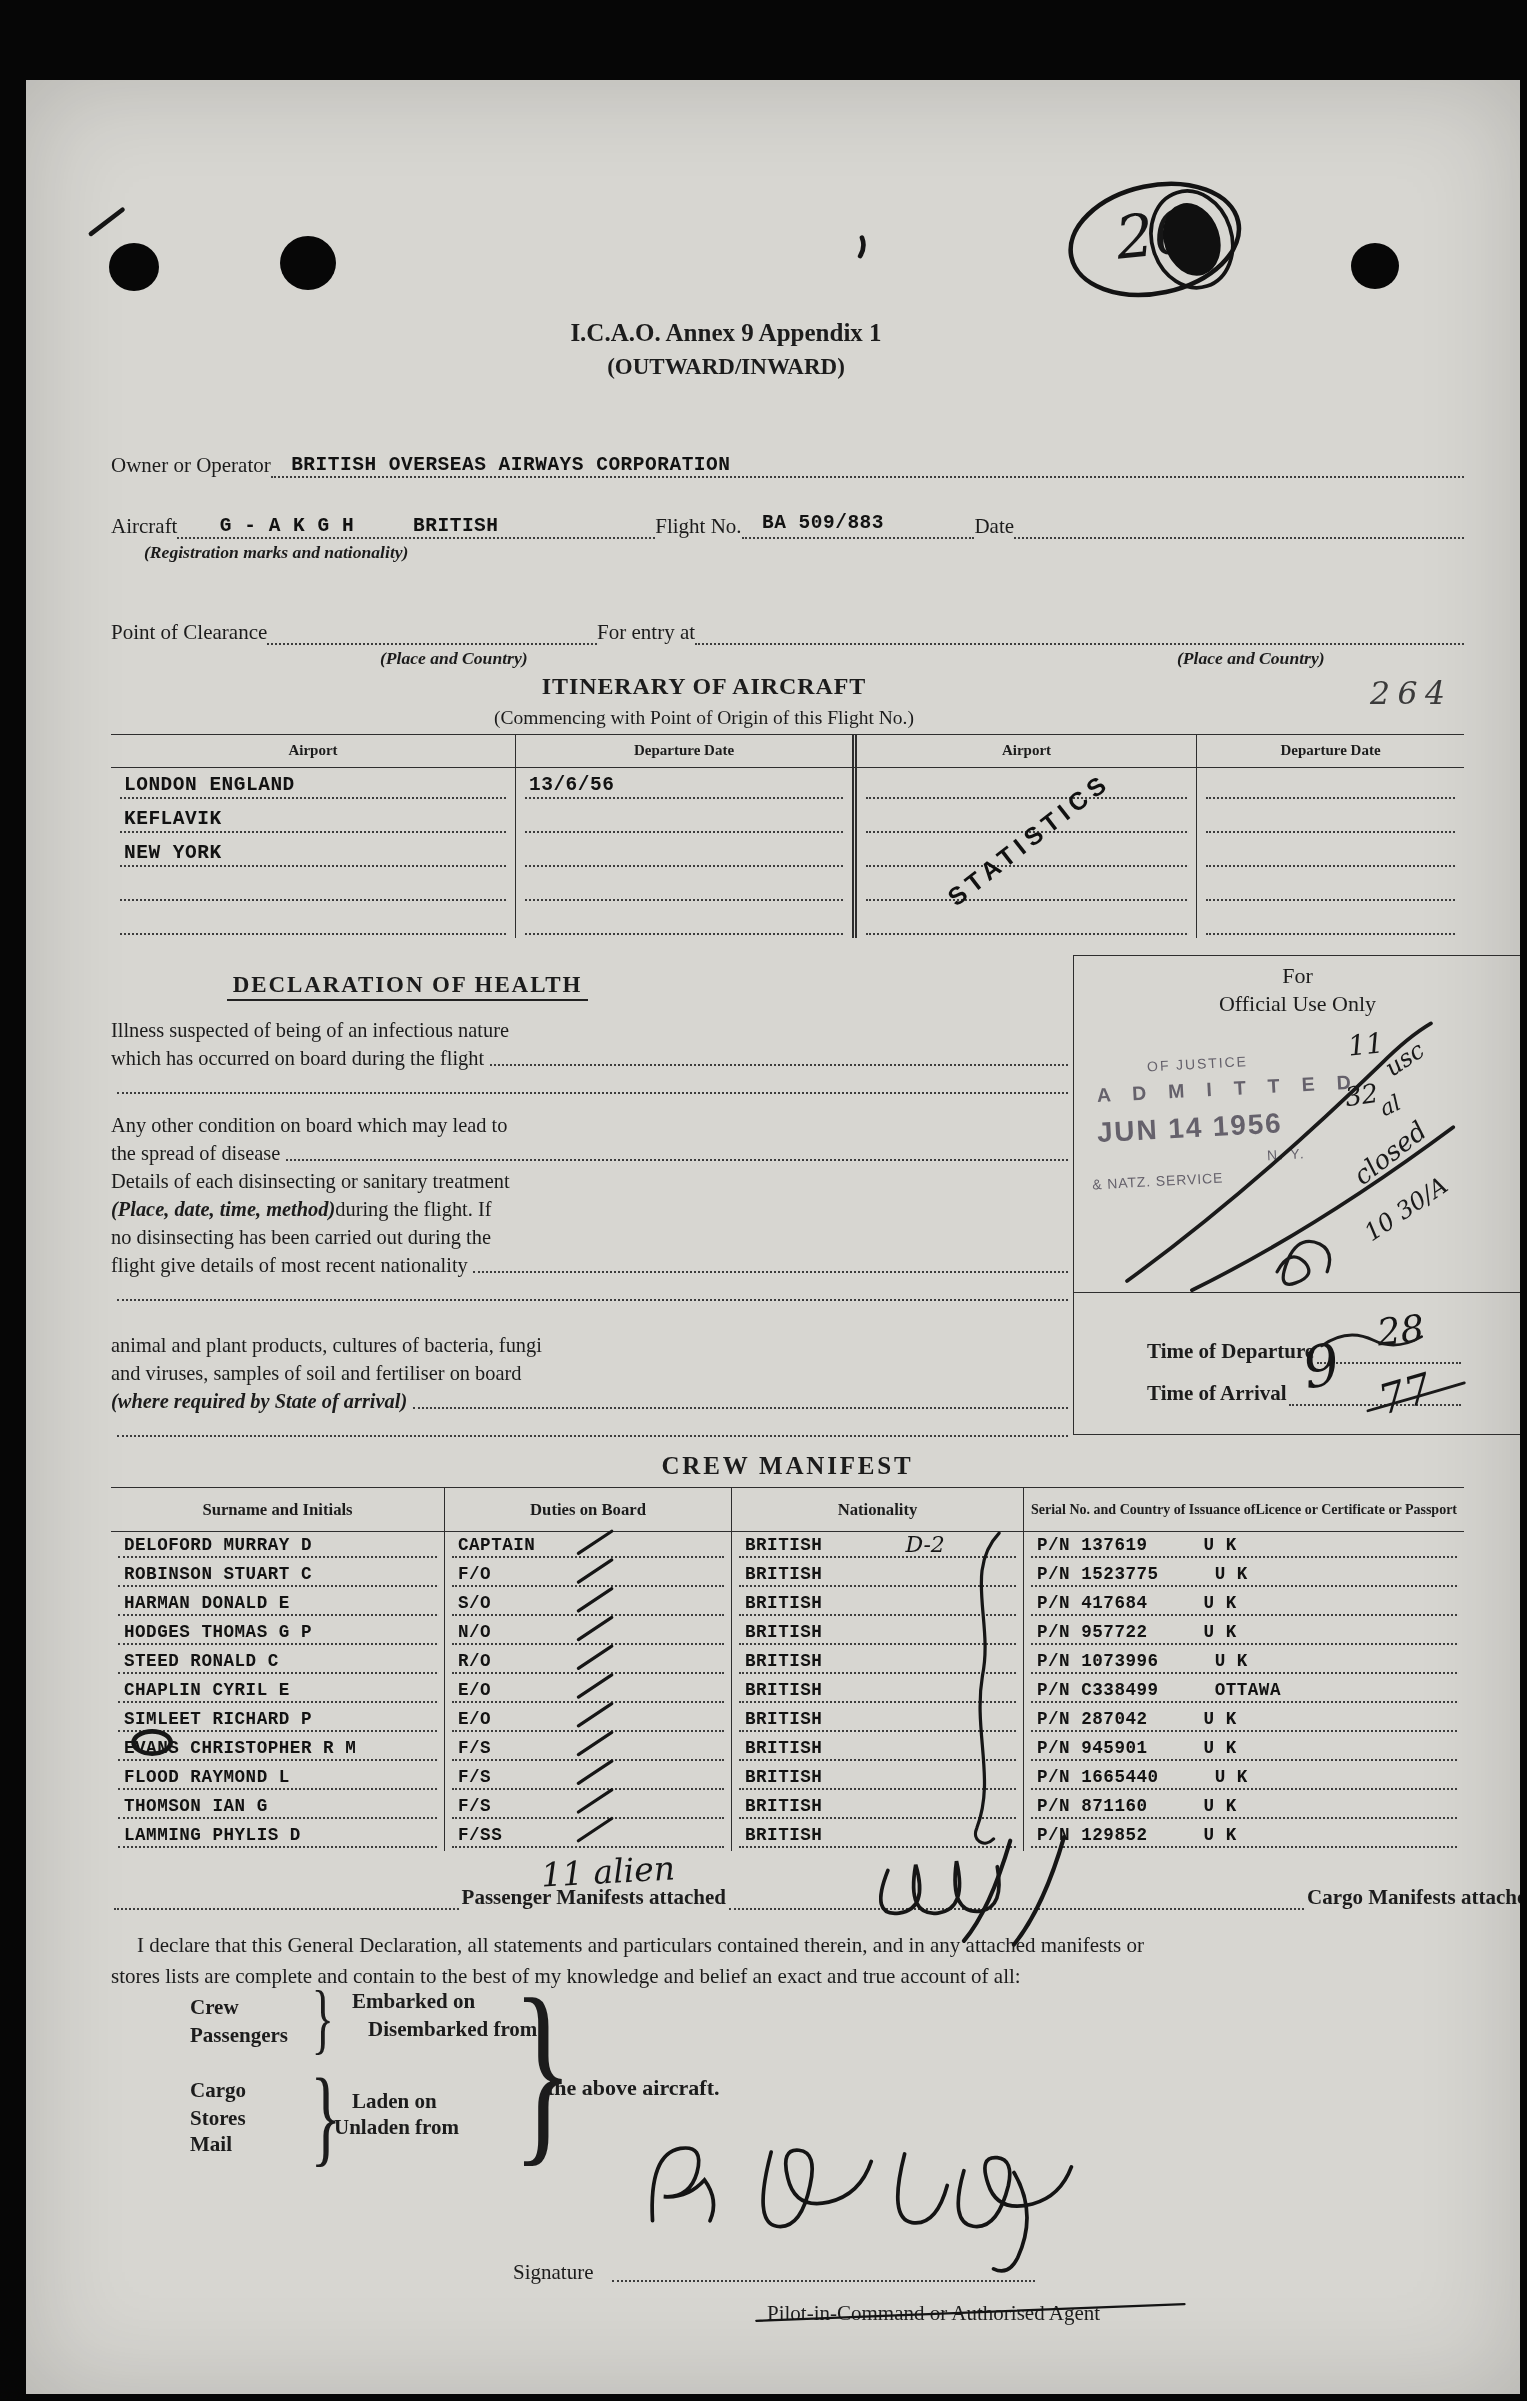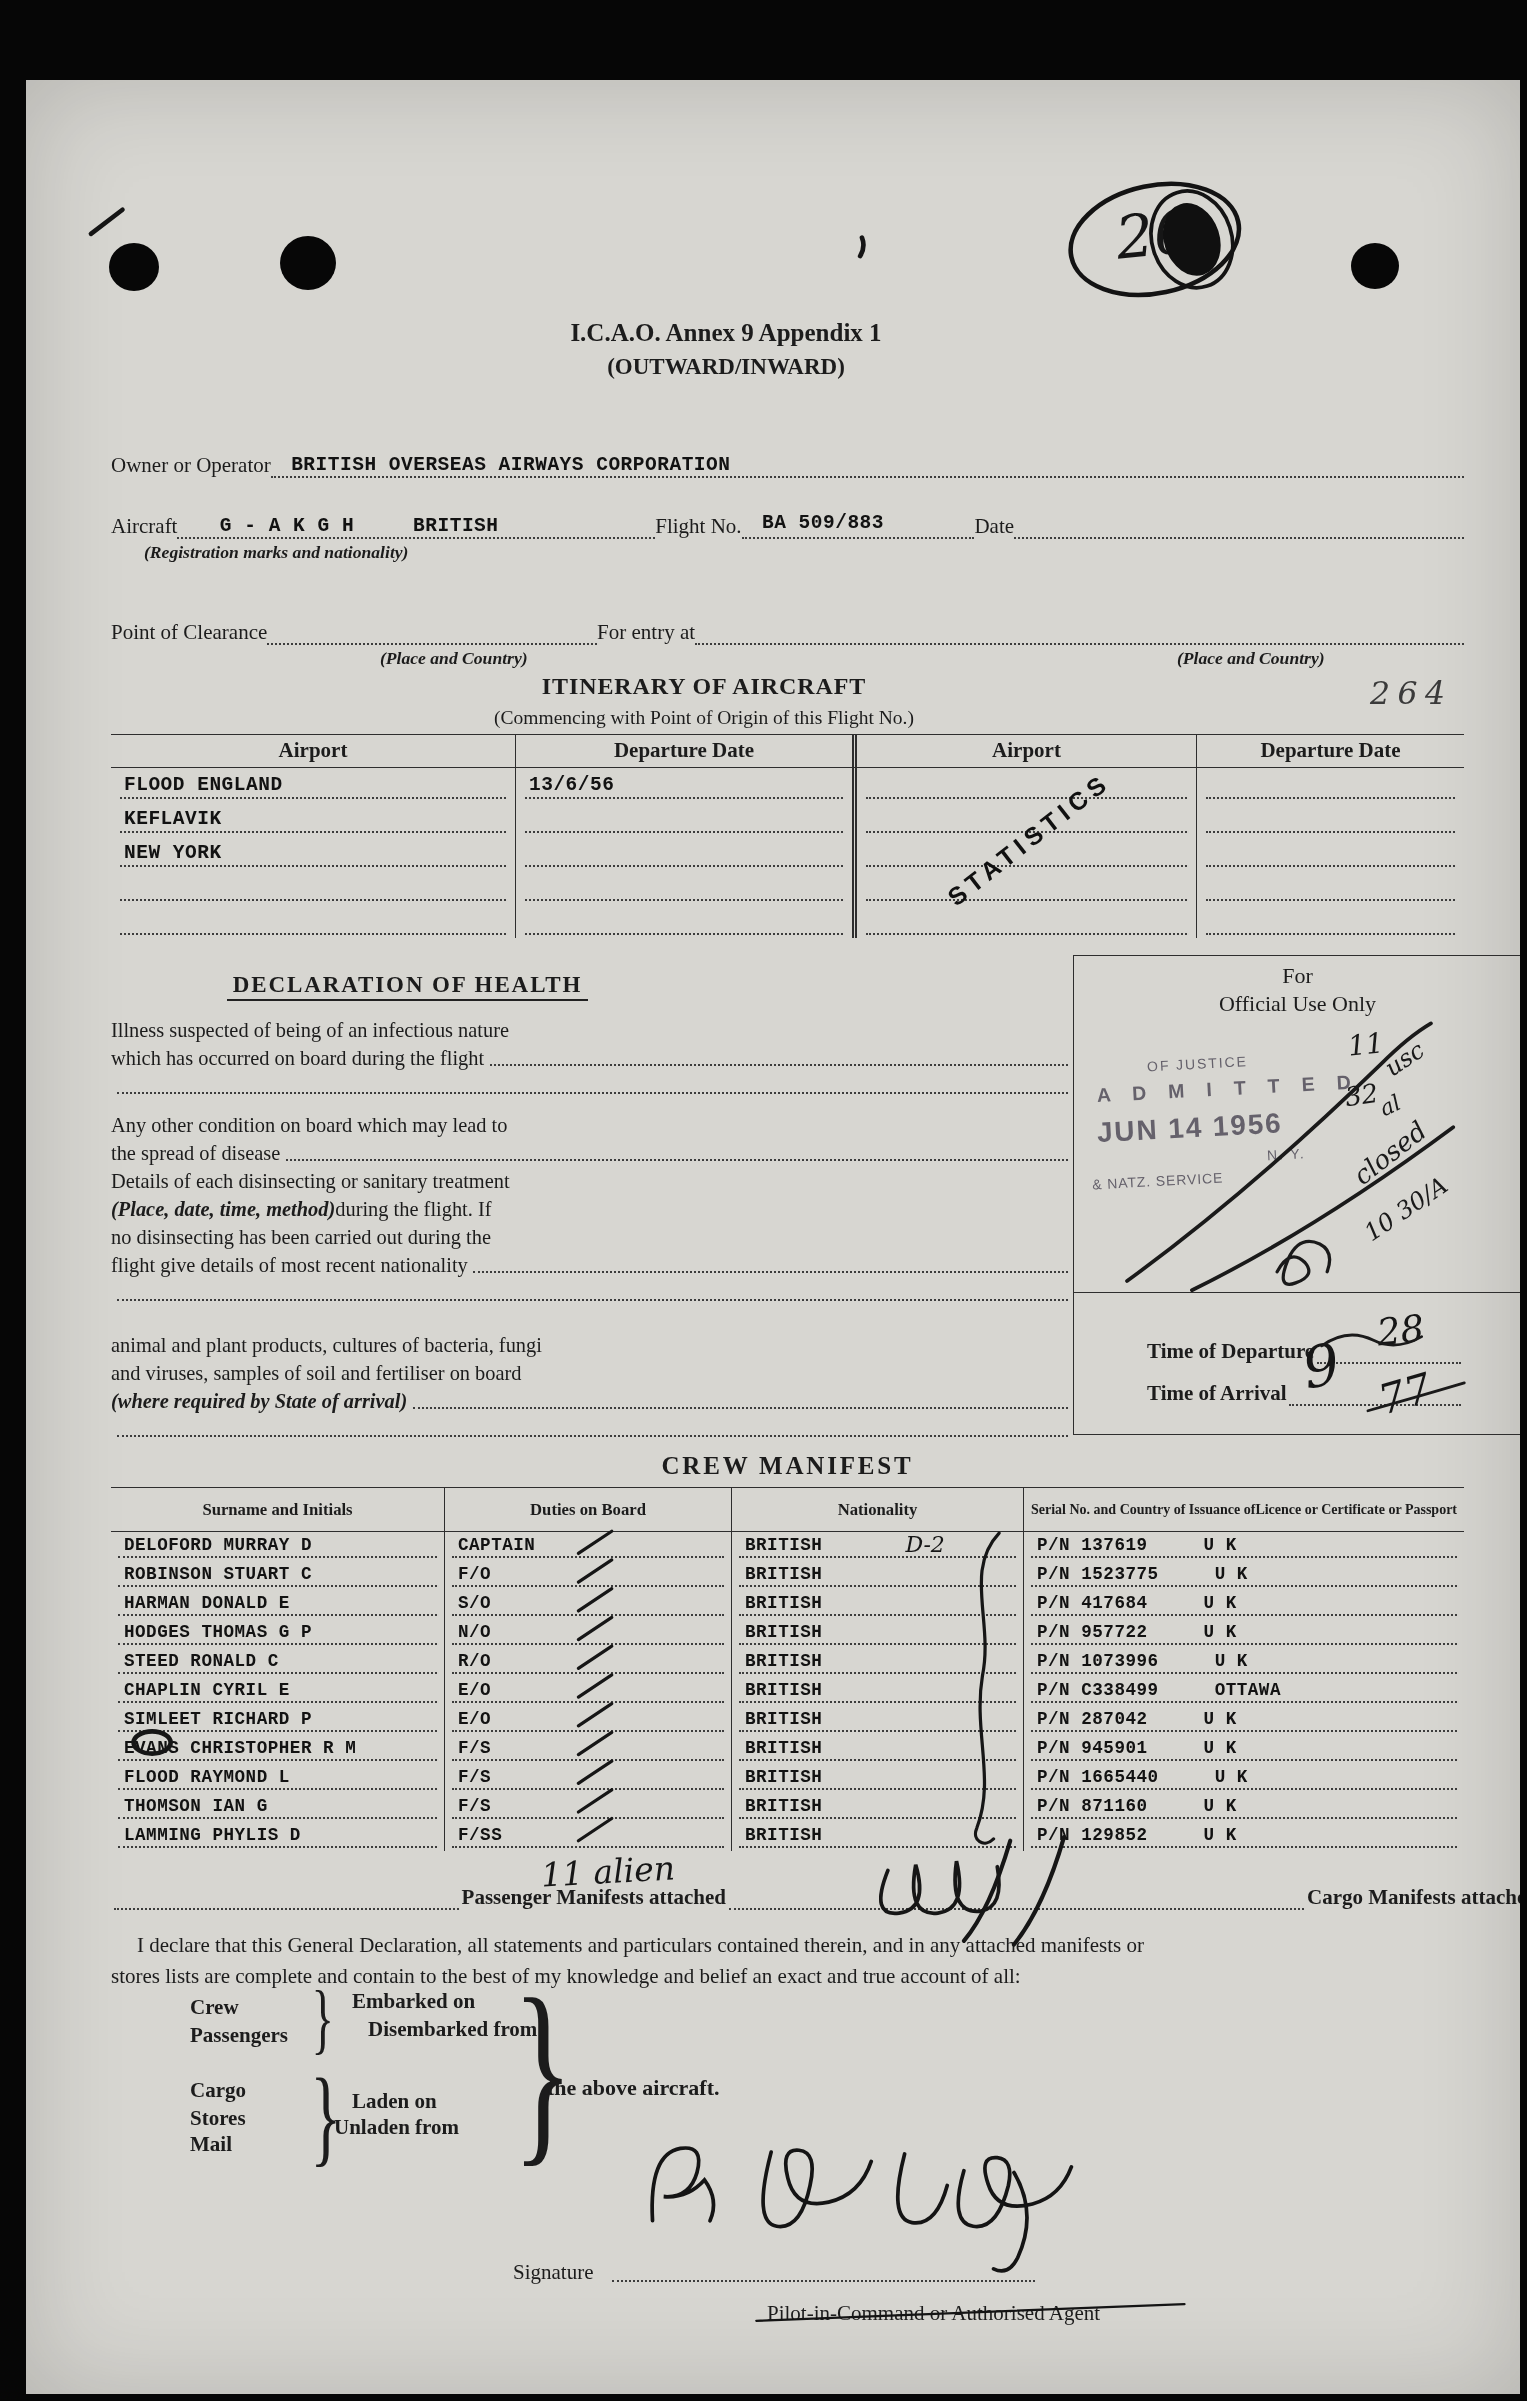--- a/index.html
+++ b/index.html
@@ -23,21 +23,21 @@
   .hole{position:absolute;background:#070707;border-radius:50%;z-index:5;}
   
   .titleblock{left:0;top:226px;width:1400px;}
   .t1{font-size:39px;font-weight:bold;letter-spacing:2.8px;word-spacing:18.5px;line-height:43px;}
   .t2{font-size:25px;font-weight:bold;margin-top:13px;}
   .t3{font-size:23px;font-weight:bold;margin-top:6.5px;}
   
   .itable{left:85px;top:654px;width:1353px;border-top:1.9px solid #2e2e2e;z-index:10;}
   .irow,.ihrow{display:grid;grid-template-columns:405px 341px 340px 267px;}
   .ihrow{height:31.5px;border-bottom:1.9px solid #2e2e2e;}
-  .ihc{display:flex;align-items:center;justify-content:center;font-size:21px;font-weight:bold;}
+  .ihc{display:flex;align-items:center;justify-content:center;font-size:15px;font-weight:bold;}
   .irow{height:34px;}
   .ic{position:relative;}
   .vr1{border-right:1.9px solid #2e2e2e;}
   .vr2{border-right:5.6px double #2e2e2e;}
   .idot{position:absolute;left:9.3px;right:9.3px;top:0;bottom:2.8px;border-bottom:2.3px dotted #3c3c3c;
         display:flex;align-items:flex-end;padding:0 3.7px 0.9px 3.7px;}
   
   .hhead span{border-bottom:2.8px solid #222;padding:0 5.6px 1.9px 5.6px;font-size:23px;font-weight:bold;letter-spacing:1.9px;}
   .health{left:85px;top:934px;width:960px;z-index:10;}
   .hl{height:28px;font-size:20.4px;white-space:nowrap;display:flex;align-items:flex-end;}
@@ -141,21 +141,21 @@
   <div class="abs itable">
     <div class="ihrow">
       <div class="ihc vr1">Airport</div>
       <div class="ihc vr2">Departure Date</div>
       <div class="ihc vr1">Airport</div>
       <div class="ihc">Departure Date</div>
     </div>
     <div class="irow">
       <div class="ic vr1">
           <div class="idot">
-            <span class="typed">FLOOD  ENGLAND</span>
+            <span class="typed">LONDON  ENGLAND</span>
           </div>
         </div>
       <div class="ic vr2">
           <div class="idot">
             <span class="typed">13/6/56</span>
           </div>
         </div>
       <div class="ic vr1">
           <div class="idot"></div>
         </div>

